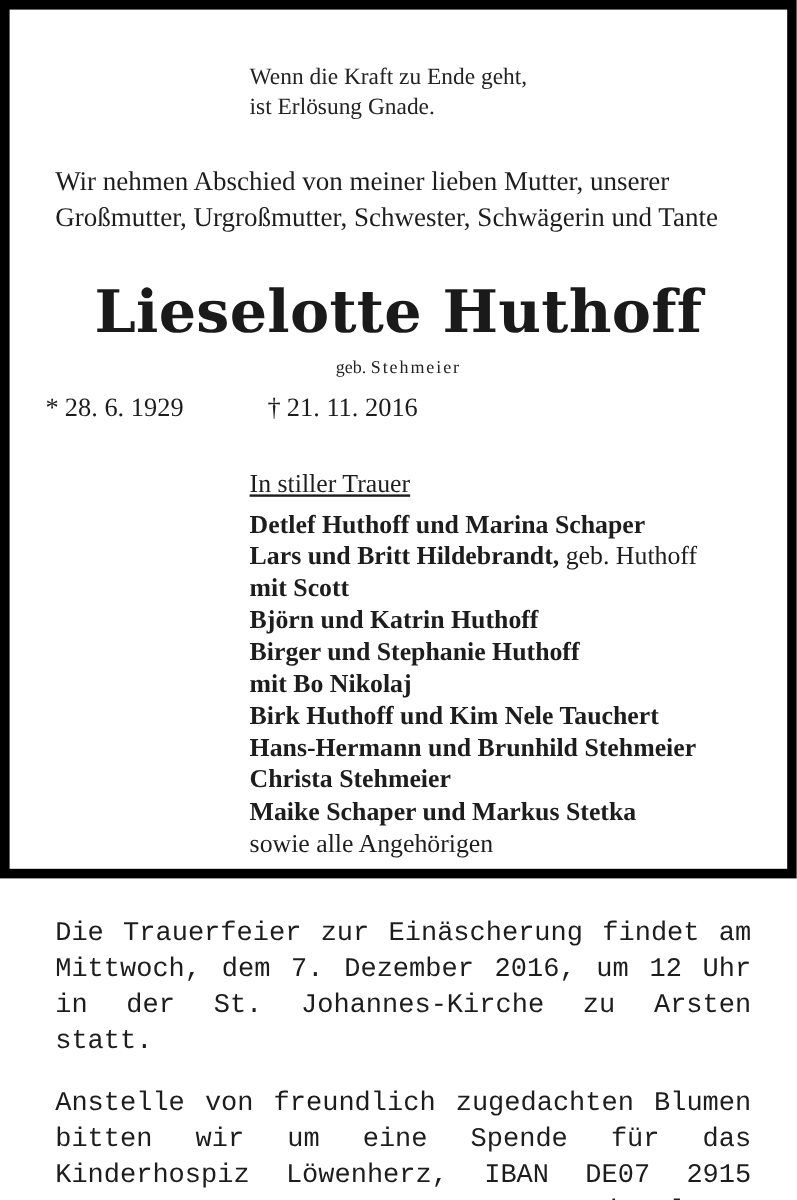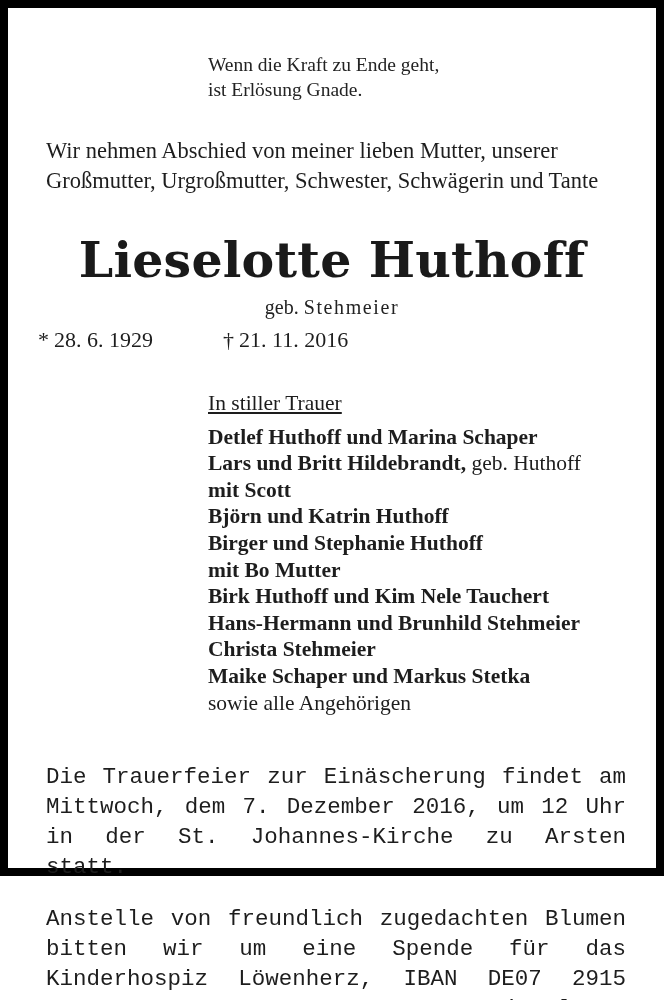--- a/index.html
+++ b/index.html
@@ -11,21 +11,21 @@
     width: 664px;
     height: 1000px;
     font-family: "Liberation Serif", "DejaVu Serif", serif;
     color: #1a1a1a;
     overflow: hidden;
   }
 
   .notice {
     box-sizing: border-box;
     width: 664px;
-    height: 876px;
+    height: 732px;
     background: #ffffff;
     border: 8px solid #000000;
     padding: 0;
     position: relative;
   }
 
   .inner {
     box-sizing: border-box;
     width: 100%;
     height: 100%;
@@ -59,21 +59,21 @@
   }
   .deceased-name {
     font-family: "DejaVu Serif", "Liberation Serif", serif;
     font-weight: bold;
     font-size: 49px;
     line-height: 56px;
     letter-spacing: 0.2px;
     color: #1a1a1a;
   }
   .maiden {
-    font-size: 20px;
+    font-size: 15px;
     line-height: 30px;
     margin-top: 4px;
     color: #232323;
   }
   .maiden .maiden-label { letter-spacing: 0; }
   .maiden .maiden-name { letter-spacing: 1.6px; }
 
   .dates {
     font-size: 22px;
     line-height: 32px;
@@ -148,21 +148,21 @@
       </div>
     </div>
 
     <div class="mourners">
       <div class="lead">In stiller Trauer</div>
       <div class="m-line bold"><span>Detlef Huthoff und Marina Schaper</span><span class="suffix"></span></div>
       <div class="m-line bold"><span>Lars und Britt Hildebrandt,</span><span class="suffix"> geb. Huthoff</span></div>
       <div class="m-line bold"><span>mit Scott</span><span class="suffix"></span></div>
       <div class="m-line bold"><span>Björn und Katrin Huthoff</span><span class="suffix"></span></div>
       <div class="m-line bold"><span>Birger und Stephanie Huthoff</span><span class="suffix"></span></div>
-      <div class="m-line bold"><span>mit Bo Mutter</span><span class="suffix"></span></div>
+      <div class="m-line bold"><span>mit Bo Nikolaj</span><span class="suffix"></span></div>
       <div class="m-line bold"><span>Birk Huthoff und Kim Nele Tauchert</span><span class="suffix"></span></div>
       <div class="m-line bold"><span>Hans-Hermann und Brunhild Stehmeier</span><span class="suffix"></span></div>
       <div class="m-line bold"><span>Christa Stehmeier</span><span class="suffix"></span></div>
       <div class="m-line bold"><span>Maike Schaper und Markus Stetka</span><span class="suffix"></span></div>
       <div class="m-line"><span>sowie alle Angehörigen</span><span class="suffix"></span></div>
     </div>
 
     <div class="closing">
       <p>Die Trauerfeier zur Einäscherung findet am Mittwoch, dem 7. Dezember 2016, um 12 Uhr in der St. Johannes-Kirche zu Arsten statt.</p>
       <p>Anstelle von freundlich zugedachten Blumen bitten wir um eine Spende für das Kinderhospiz Löwenherz, IBAN DE07 2915 1700 1110 0999 99, Kennwort: Lieselotte Huthoff.</p>

